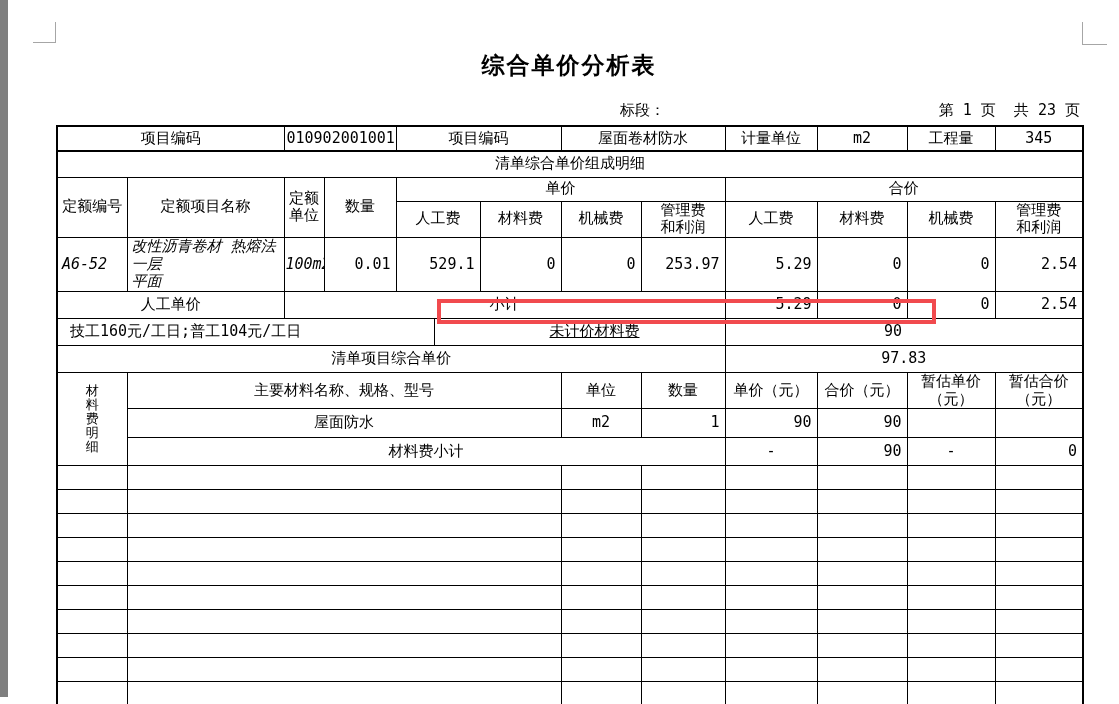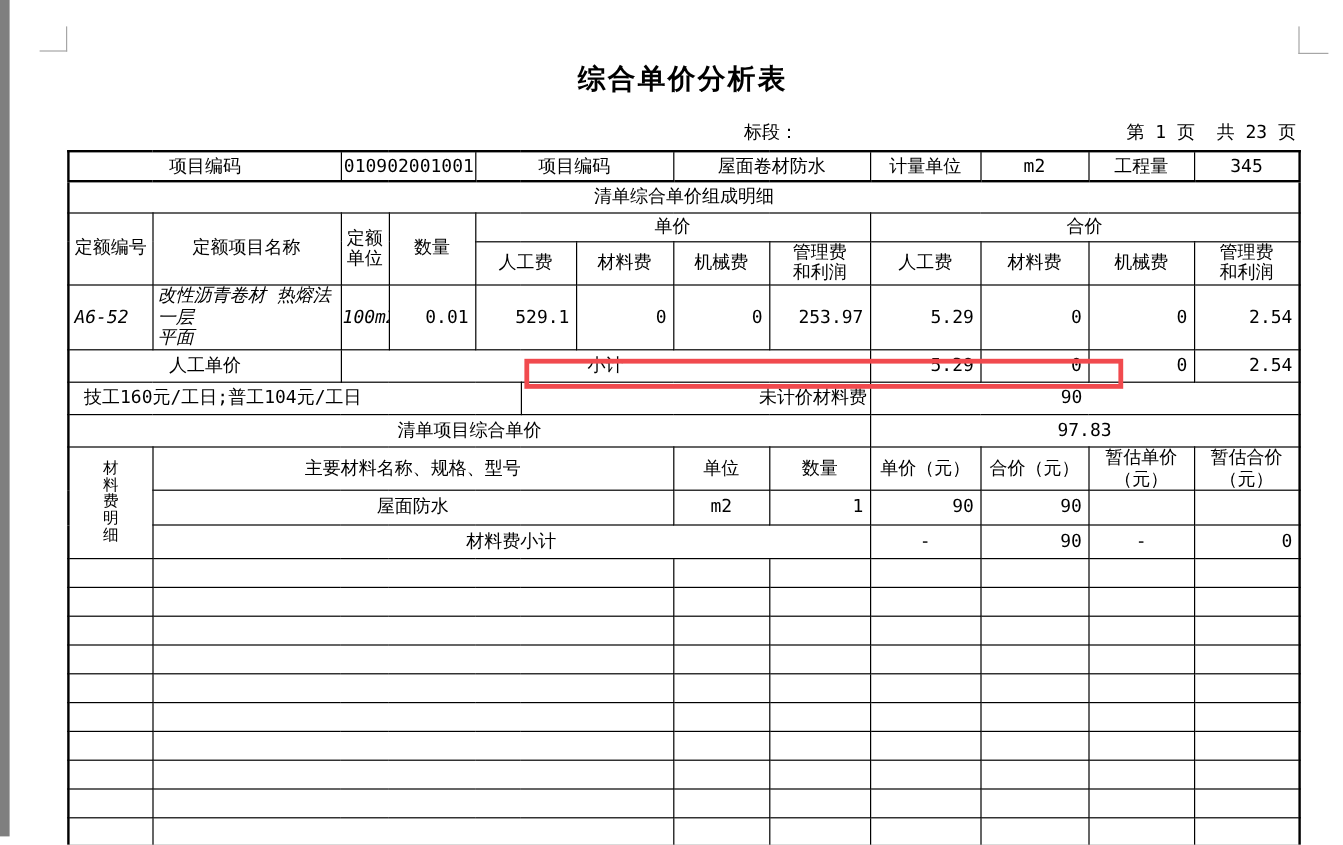--- a/index.html
+++ b/index.html
@@ -45,21 +45,21 @@
     padding:0 2px;
     text-align:center; vertical-align:middle;
     overflow:hidden; line-height:1.18;
   }
   tr.r1 td { border-bottom:2px solid #000;margin-left:48px; }
   .h24{height:24px} .h25{height:25px} .h26{height:26px} .h27{height:27px}
   .h28{height:28px} .h29{height:29px} .h30{height:30px} .h35{height:35px}
   td.l { text-align:left; padding-left:4px;font-style:italic; }
   td.r { text-align:right; padding-right:5px; }
   td.pl12 { text-align:left; padding-left:12px; }
-  td.pl24 { text-align:right; padding-left:32px; }
+  td.pl24 { text-align:center; padding-left:32px;text-decoration:underline; }
   td.pre { white-space:pre-line; }
   td.vlabel { font-size:13px; line-height:14px; white-space:pre-line; padding:0; }
   td.no-right { border-right-style:hidden; }
   td.no-left  { border-left-style:hidden; }
 
   .redbox {
     position:absolute; left:437px; top:299px; width:499px; height:25px;
     border:4px solid #f14a4e; z-index:5; pointer-events:none;
   }
 </style>

